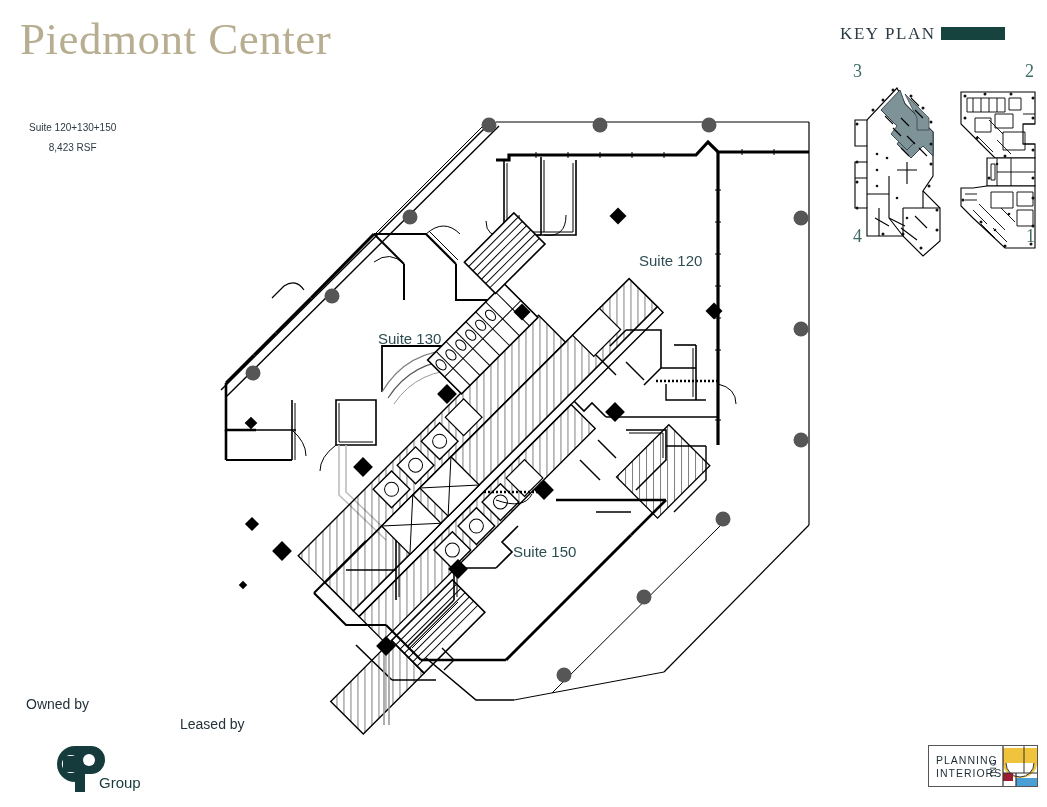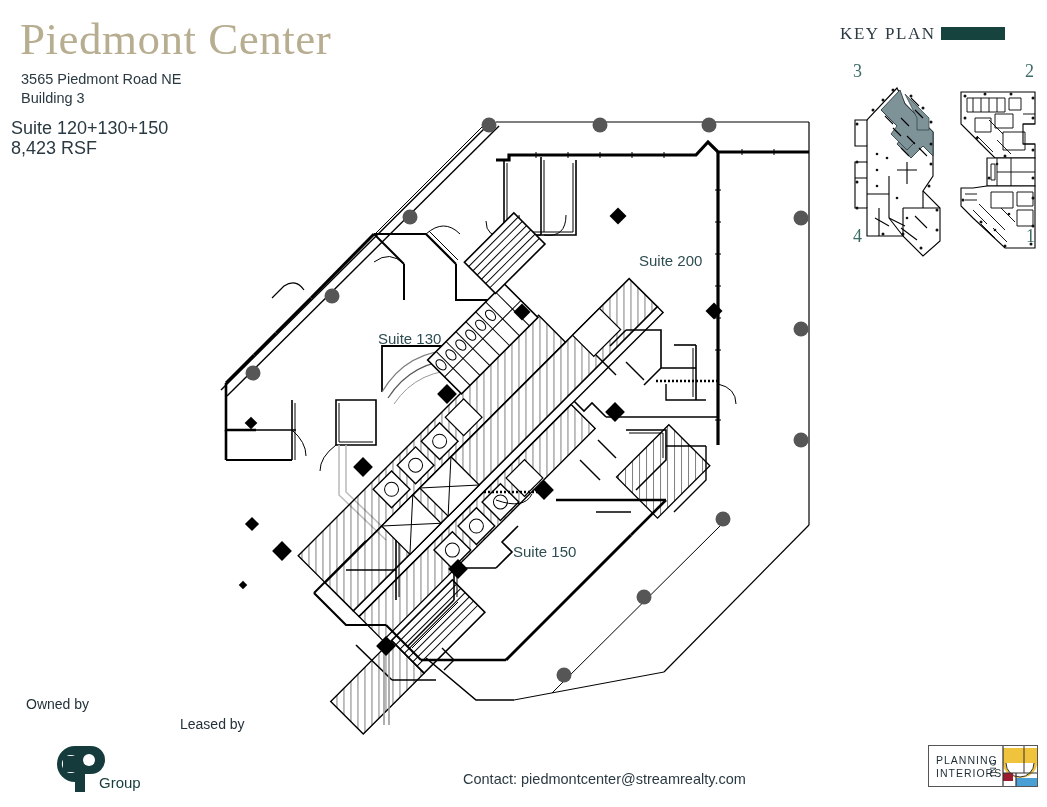--- a/index.html
+++ b/index.html
@@ -15,22 +15,22 @@
     position:absolute;left:20px;top:14px;
     font-family:"Liberation Serif", serif;
     font-size:45px;line-height:50px;letter-spacing:.5px;
     color:#b7ad90;white-space:nowrap;
   }
   .addr{
     position:absolute;left:21px;top:70px;
     font-size:14.5px;line-height:19px;color:#2b3a42;
   }
   .suiteinfo{
-    position:absolute;left:11px;top:118px;
-    font-size:18px;line-height:20px;color:#2b3a42;
+    position:absolute;left:29px;top:118px;
+    font-size:10px;line-height:20px;color:#2b3a42;text-align:center;
   }
 
   
   .kp-title{
     position:absolute;left:840px;top:24px;
     font-family:"Liberation Serif", serif;
     font-size:17px;letter-spacing:1.6px;color:#2b3a42;
   }
   .kp-bar{
     position:absolute;left:941px;top:27px;width:64px;height:13px;
@@ -63,24 +63,20 @@
     white-space:nowrap;
   }
   .pi-logo{position:absolute;left:928px;top:745px;width:110px;height:30px;}
 </style>
 </head>
 <body>
 
 <div id="page">
 
   <div class="title">Piedmont Center</div>
-  <div class="addr">
-    <div>3565 Piedmont Road NE</div>
-    <div>Building 3</div>
-  </div>
   <div class="suiteinfo">
     <div>Suite 120+130+150</div>
     <div>8,423 RSF</div>
   </div>
 
   <div class="kp-title">KEY PLAN</div>
   <div class="kp-bar"></div>
 
   <div class="kp-wrap">
     <div class="kp-num kp-n3">3</div>
@@ -479,42 +475,41 @@
             </g>
           <g transform="translate(47,485) rotate(45)">
               <rect x="-3" y="-3" width="6" height="6"></rect>
             </g>
         </g>
 
       </g>
     </svg>
 
     
-    <div class="suite-label" style="left:443px;top:152px;">Suite 200</div>
+    <div class="suite-label" style="left:443px;top:152px;">Suite 120</div>
     <div class="suite-label" style="left:182px;top:230px;">Suite 130</div>
     <div class="suite-label" style="left:317px;top:443px;">Suite 150</div>
   </div>
 
   <div class="own-lbl">Owned by</div>
   <div class="lease-lbl">Leased by</div>
 
   <div class="cp-logo">
     <svg width="120" height="52" viewBox="0 0 120 52">
 
       <path d="M40 4 A18 18 0 1 0 40 40 L40 30 A9 9 0 1 1 40 14 Z" fill="#163b3c"></path>
       <rect x="28" y="14" width="16" height="16" fill="#163b3c"></rect>
 
       <path d="M40 4 L56 4 A14 14 0 0 1 56 32 L50 32 L50 50 L40 50 Z" fill="#163b3c"></path>
       <circle cx="54" cy="18" r="6" fill="#fff"></circle>
       <text x="64" y="46" font-family="Liberation Sans, sans-serif" font-size="15" fill="#163b3c">Group</text>
     </svg>
   </div>
 
 
-  <div class="contact">Contact: piedmontcenter@streamrealty.com</div>
 
   <div class="pi-logo">
     <svg width="110" height="42" viewBox="0 0 110 42">
       <rect x="0.5" y="0.5" width="109" height="41" fill="#fff" stroke="#555" stroke-width="1"></rect>
 
       <g>
         <rect x="75" y="1" width="34" height="40" fill="#fff"></rect>
         <path d="M75 3 L109 3 L109 18 A17 15 0 0 1 75 18 Z" fill="#f0c33c"></path>
         <path d="M78 18 A14 14 0 0 0 106 18" fill="#fff" stroke="#333" stroke-width="1"></path>
         <rect x="75" y="28" width="10" height="8" fill="#9b1b30"></rect>

